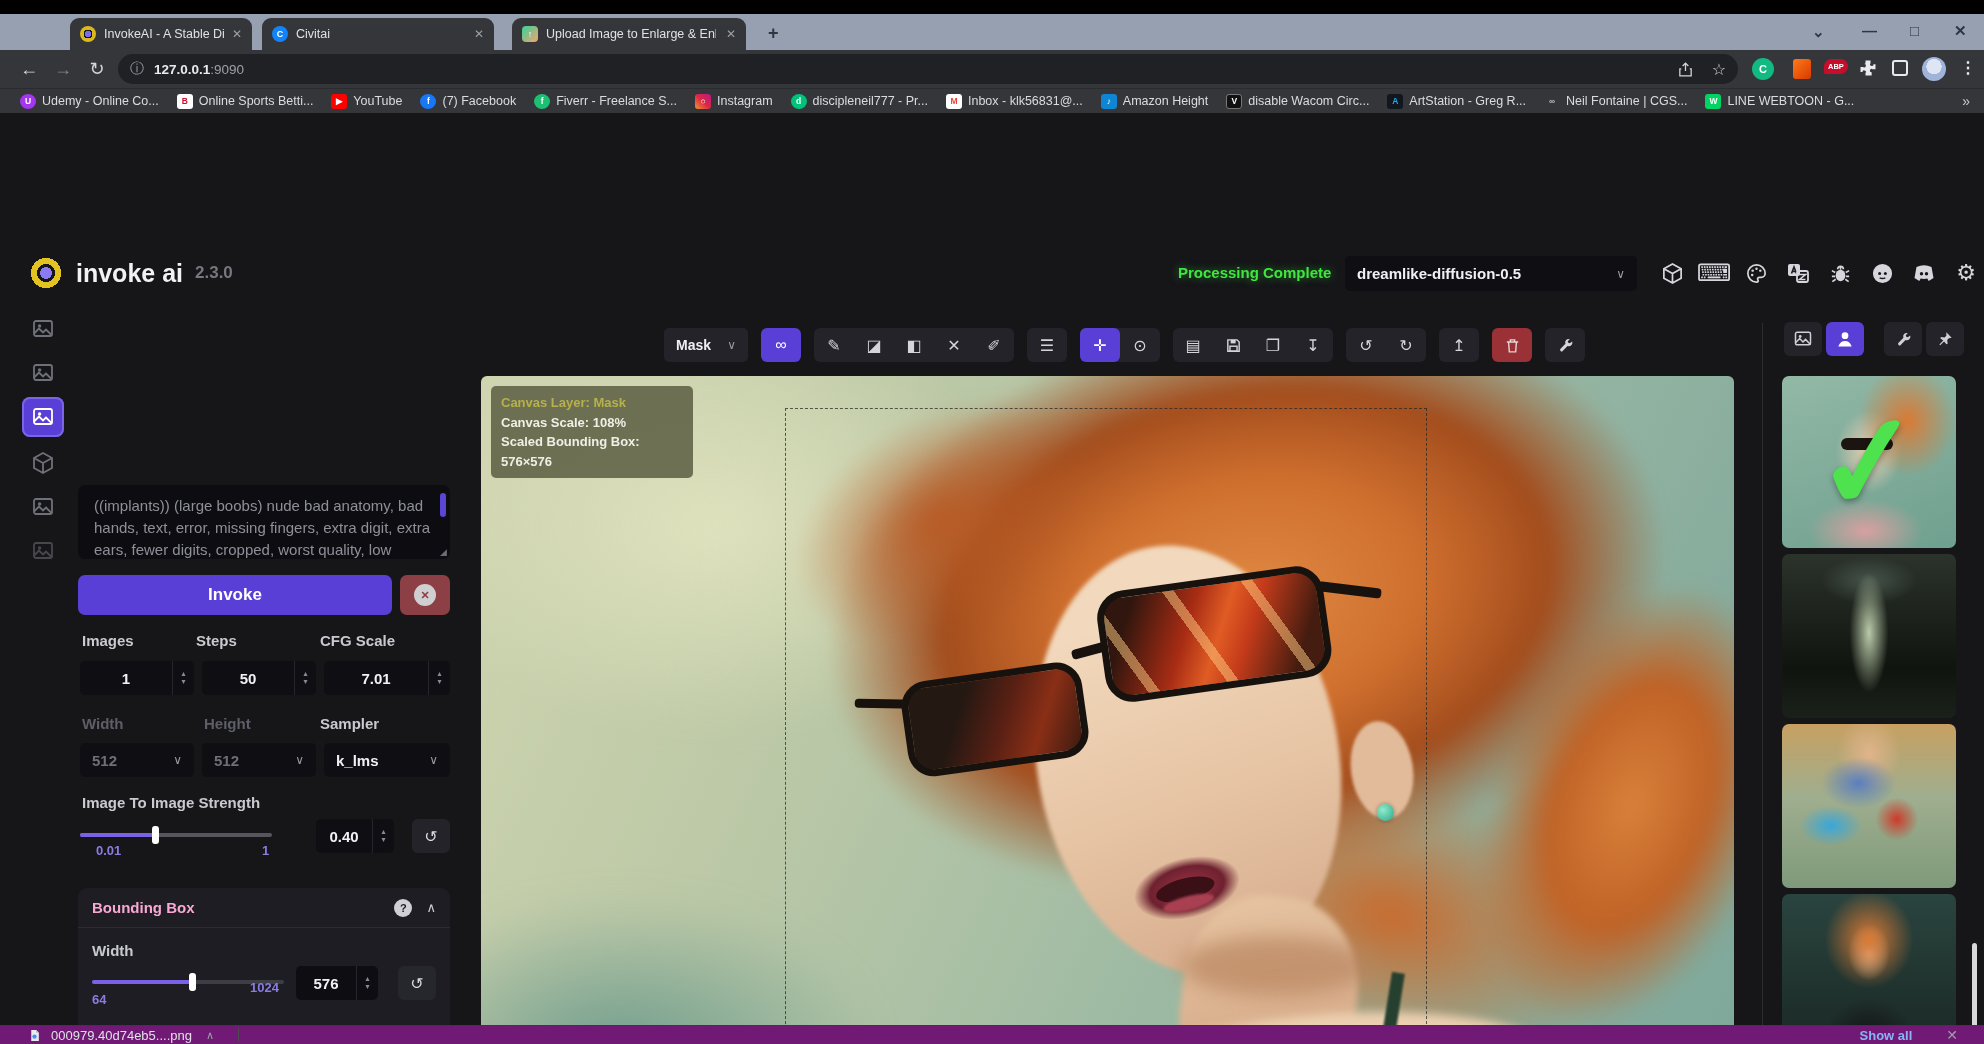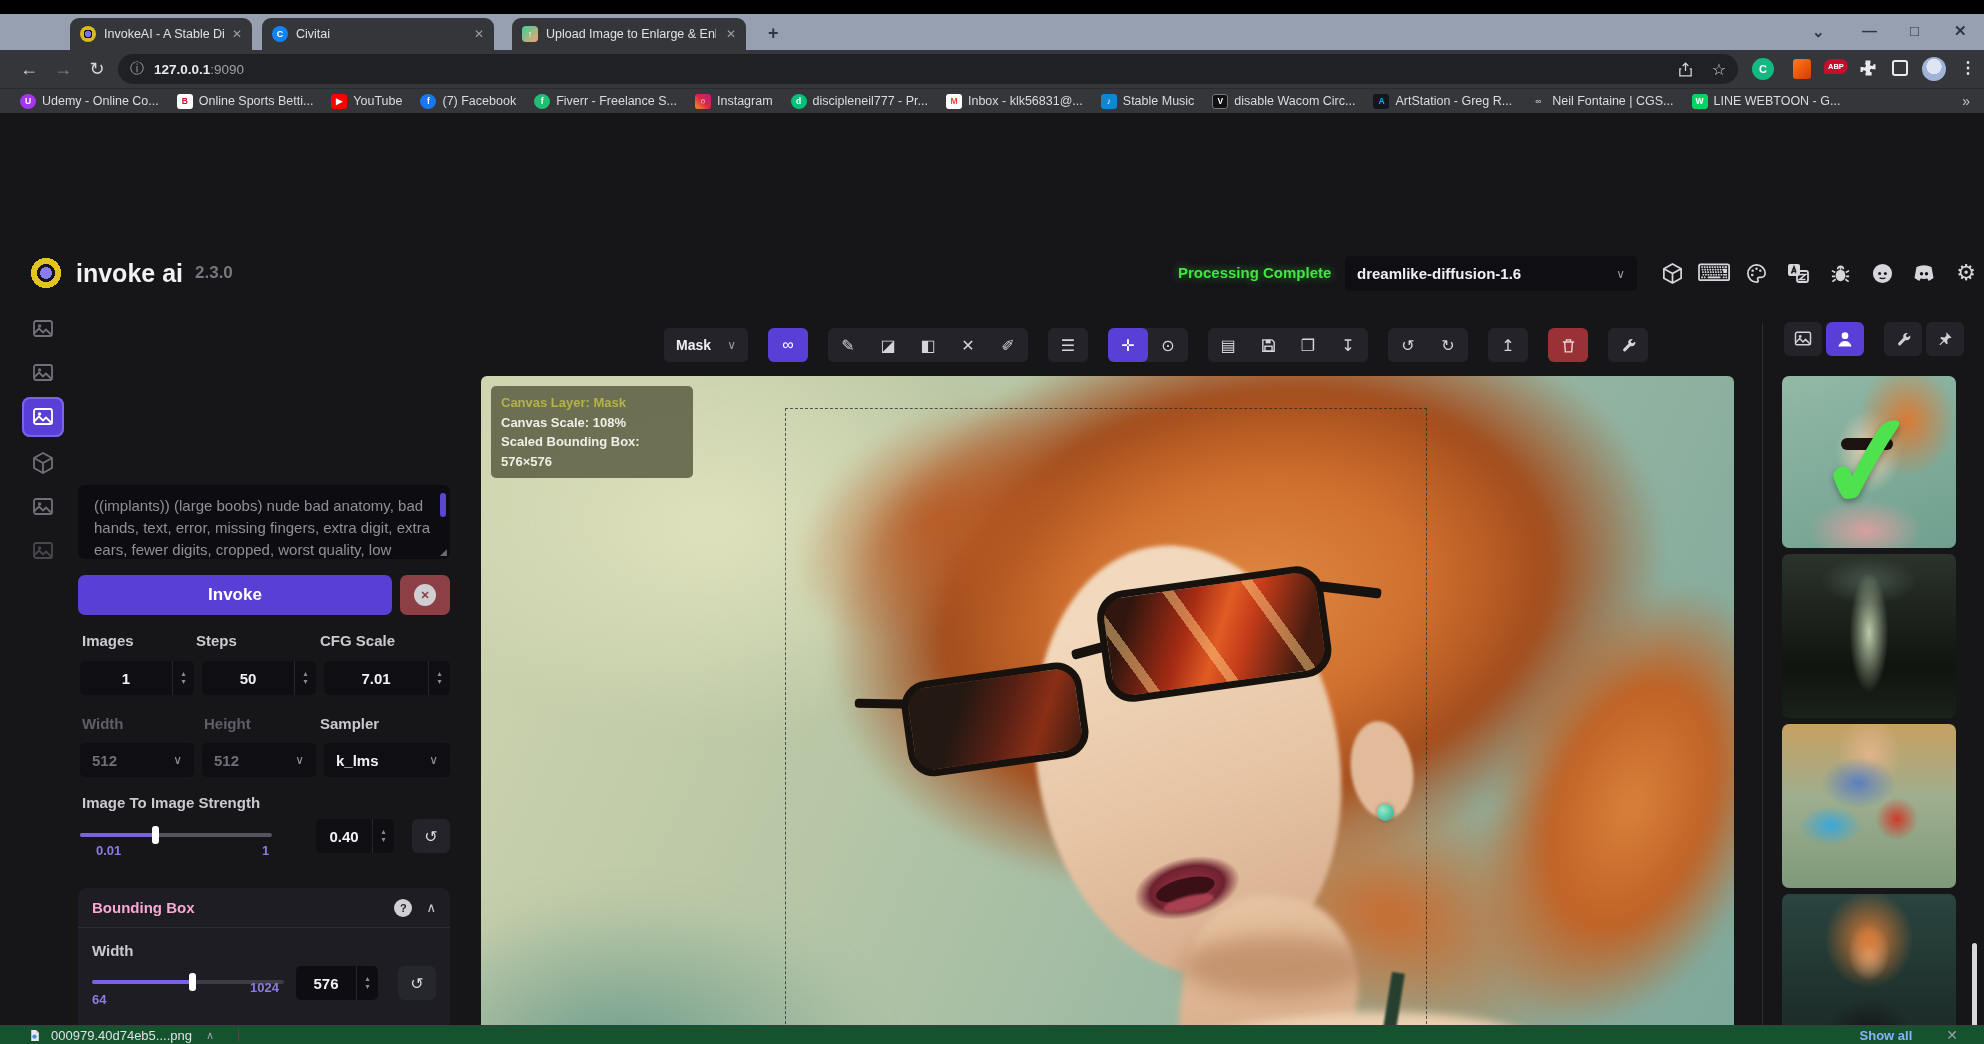--- a/index.html
+++ b/index.html
@@ -37,27 +37,27 @@
   .rail4{position:absolute;height:4px;border-radius:2px;background:#3d3d45}
   .fillp{position:absolute;height:4px;border-radius:2px;background:#7b61e6}
   .handle{position:absolute;width:7px;height:18px;background:#fff;border-radius:3px;top:-7px}
   .mm{color:#8b7ce0;font-weight:bold;font-size:13px;position:absolute}
   .resetbtn{position:absolute;width:38px;height:34px;background:#232329;border-radius:6px;color:#d8d8de;display:flex;align-items:center;justify-content:center;font-size:16px}
   .tbbtn{width:40px;height:34px;background:#232329;border-radius:6px;display:flex;align-items:center;justify-content:center;color:#d4d4da;font-size:16px;flex:0 0 auto}
   .tbgrp{display:flex;background:#232329;border-radius:6px}
   .tbgrp .tbbtn{background:transparent}
   .tbbtn.active{background:#5a3fd6;color:#fff}
   .tbbtn.danger{background:#9a3137;color:#e6d3d5}
-  .toolbar{position:absolute;left:664px;top:214px;height:36px;display:flex;gap:20px;align-items:center}
+  .toolbar{position:absolute;left:664px;top:214px;height:36px;display:flex;gap:13px;align-items:center}
   .canvas{position:absolute;left:481px;top:263px;width:1253px;height:718px;border-radius:6px;overflow:hidden}
   .thumb{position:absolute;left:1782px;width:174px;border-radius:7px;overflow:hidden}
   .gbtn{position:absolute;width:38px;height:34px;border-radius:6px;background:#232329;color:#cfcfd6;display:flex;align-items:center;justify-content:center}
   .gbtn.active{background:#5a3fd6;color:#fff}
   .wavy{text-decoration:underline;text-decoration-style:wavy;text-decoration-color:#e0607a;text-decoration-thickness:1.5px;text-underline-offset:4px}
-  .shelf{position:absolute;left:0;top:1025px;width:1984px;height:19px;background:#14532d;border-top:1px solid #3a3b3f;display:flex;align-items:center}
+  .shelf{position:absolute;left:0;top:1025px;width:1984px;height:19px;background:#701a75;border-top:1px solid #3a3b3f;display:flex;align-items:center}
   svg.ic{display:block}
 </style>
 </head>
 <body>
 
 <svg width="0" height="0" style="position:absolute">
 <defs>
   <symbol id="i-image" viewBox="0 0 24 24">
         <rect x="3" y="4" width="18" height="15" rx="2" fill="none" stroke="currentColor" stroke-width="1.8"></rect>
         <circle cx="8.6" cy="9" r="1.7" fill="currentColor"></circle>
@@ -210,21 +210,21 @@
   <div class="bm">
       <span class="fav" style="background: rgb(0, 194, 122); color: rgb(255, 255, 255); border-radius: 50%;">d</span>
       <span>discipleneil777 - Pr...</span>
     </div>
   <div class="bm">
       <span class="fav" style="background: rgb(255, 255, 255); color: rgb(234, 67, 53);">M</span>
       <span>Inbox - klk56831@...</span>
     </div>
   <div class="bm">
       <span class="fav" style="background: rgb(14, 134, 212); color: rgb(255, 255, 255);">♪</span>
-      <span>Stable Music</span>
+      <span>Amazon Height</span>
     </div>
   <div class="bm">
       <span class="fav" style="background: rgb(17, 17, 17); color: rgb(255, 255, 255); border: 1px solid rgb(119, 119, 119);">V</span>
       <span>disable Wacom Circ...</span>
     </div>
   <div class="bm">
       <span class="fav" style="background: rgb(18, 23, 31); color: rgb(19, 175, 240);">A</span>
       <span>ArtStation - Greg R...</span>
     </div>
   <div class="bm">
@@ -240,21 +240,21 @@
 
 <div class="app">
 
   <div class="brand">
     <span style="width:36px;height:36px;border-radius:50%;background:radial-gradient(circle,#8a7cf0 0 6px,#15151a 6px 9px,#e2c31f 9px 15px,#15151a 15px 18px)"></span>
     <span style="font-size:25px;color:#f2f2f4"><b>invoke</b>&nbsp;<b>ai</b></span>
     <span style="font-size:17px;color:#77777f;font-weight:bold">2.3.0</span>
   </div>
   <span class="abs statusgreen" style="left:1178px;top:151px;color:#3fe63f">Processing Complete</span>
   <div class="sel abs" style="left:1345px;top:143px;width:292px;height:35px">
-    <span>dreamlike-diffusion-1.6</span>
+    <span>dreamlike-diffusion-0.5</span>
     <span class="chev">∨</span>
   </div>
   <div class="abs" style="left:1655px;top:143px;display:flex;gap:8px">
     <span class="hicon">
         <svg class="ic" width="23" height="23">
           <use href="#i-cube"></use>
         </svg>
       </span>
     <span class="hicon" style="font-size:24px">⌨</span>
     <span class="hicon">

